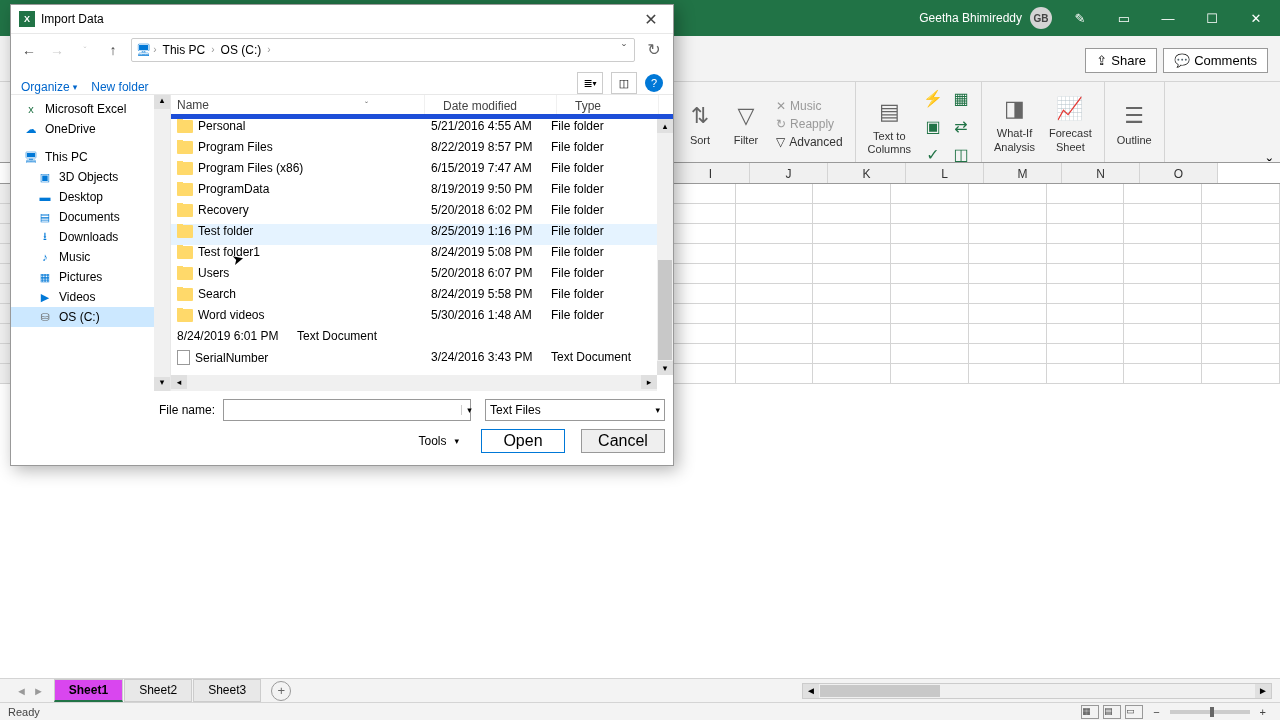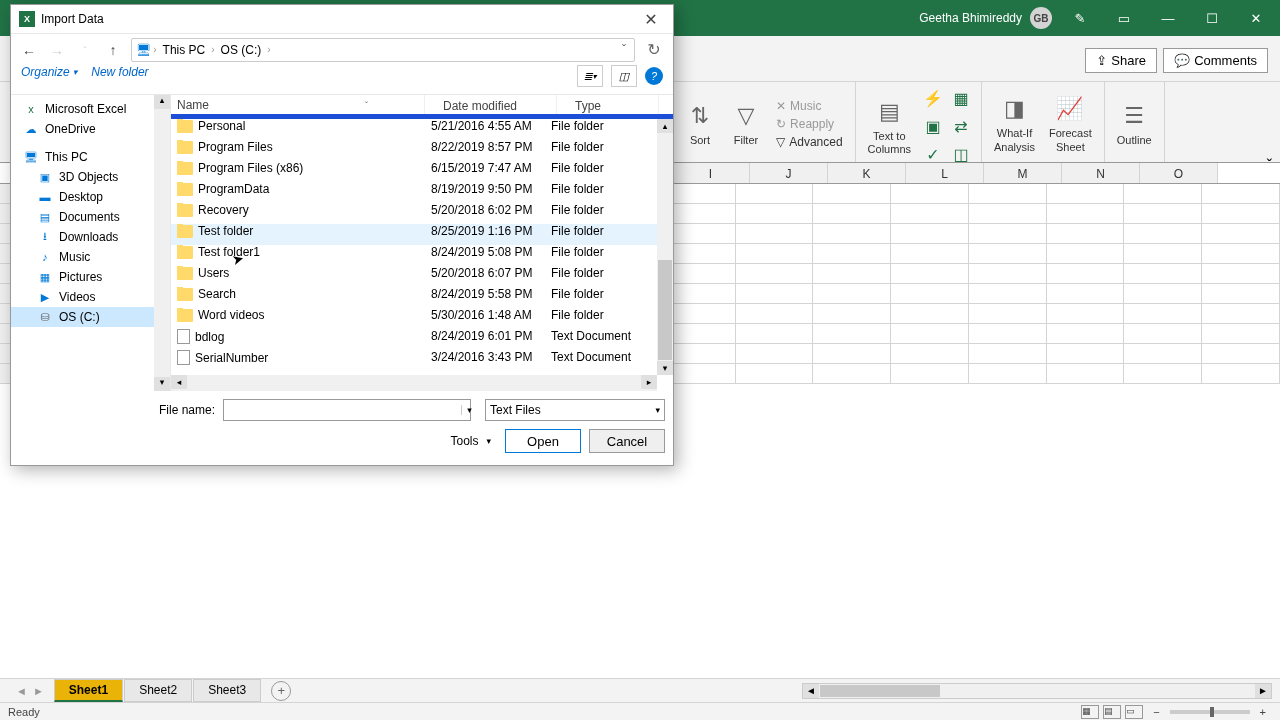--- a/index.html
+++ b/index.html
@@ -28,21 +28,21 @@
 .grid-area { position: absolute; top: 162px; left: 0; right: 0; bottom: 28px; background: #fff; display: flex; flex-direction: column; }
 .col-headers { display: flex; height: 22px; border-top: 1px solid #999; border-bottom: 1px solid #999; padding-left: 672px; }
 .col-header { width: 78px; border-right: 1px solid #d4d4d4; text-align: center; font-size: 12px; background: #f0f0f0; color: #333; line-height: 22px; }
 .grid-rows { flex: 1; }
 .grid-row { display: flex; height: 20px; }
 .row-header { width: 36px; border-right: 1px solid #999; background: #f0f0f0; text-align: center; font-size: 11px; line-height: 19px; color: #333; border-bottom: 1px solid #d4d4d4; }
 .cell { width: 78px; border-right: 1px solid #d4d4d4; border-bottom: 1px solid #d4d4d4; }
 .sheet-tabs { position: absolute; bottom: 18px; left: 0; right: 0; height: 24px; background: #f3f3f3; display: flex; align-items: center; padding: 0 8px; gap: 2px; border-top: 1px solid #d4d4d4; }
 .tab-nav { display: flex; gap: 6px; color: #999; font-size: 11px; padding: 0 8px; }
 .sheet-tab { padding: 3px 14px; background: #e8e8e8; font-size: 12px; border: 1px solid #ccc; }
-.sheet-tab.active { background: #eab308; font-weight: 600; border-bottom: 2px solid #217346; }
+.sheet-tab.active { background: #d946ef; font-weight: 600; border-bottom: 2px solid #217346; }
 .add-sheet { width: 20px; height: 20px; border-radius: 50%; border: 1px solid #999; display: flex; align-items: center; justify-content: center; margin-left: 8px; font-size: 13px; color: #666; }
 .hscroll { margin-left: auto; width: 470px; height: 16px; background: #f0f0f0; border: 1px solid #ccc; display: flex; }
 .scroll-btn { width: 16px; background: #e0e0e0; text-align: center; font-size: 10px; line-height: 14px; }
 .scroll-thumb { width: 120px; background: #c8c8c8; margin: 1px; }
 .status-bar { position: absolute; bottom: 0; left: 0; right: 0; height: 18px; background: #f3f3f3; font-size: 11px; padding: 2px 8px; color: #444; display: flex; align-items: center; border-top: 1px solid #d4d4d4; }
 .view-controls { margin-left: auto; display: flex; gap: 4px; align-items: center; }
 .view-btn { width: 18px; height: 14px; border: 1px solid #999; font-size: 9px; }
 
 
 .dialog { position: absolute; top: 4px; left: 10px; width: 664px; height: 462px; background: #fff; border: 1px solid #999; box-shadow: 4px 4px 16px rgba(0,0,0,0.3); z-index: 10; display: flex; flex-direction: column; }
@@ -52,21 +52,21 @@
 .dlg-nav { height: 32px; display: flex; align-items: center; padding: 0 8px; gap: 8px; border-top: 1px solid #e8e8e8; }
 .nav-btn { width: 20px; height: 20px; display: flex; align-items: center; justify-content: center; font-size: 14px; color: #444; }
 .nav-btn.disabled { color: #ccc; }
 .breadcrumb { flex: 1; border: 1px solid #ccc; height: 24px; display: flex; align-items: center; padding: 0 4px; gap: 2px; font-size: 12px; border-radius: 2px; }
 .bc-item { padding: 0 4px; }
 .bc-sep { color: #999; font-size: 10px; }
 .bc-dropdown { margin-left: auto; color: #666; padding: 0 4px; }
 .refresh-btn { width: 22px; text-align: center; color: #666; }
 .search-box { width: 192px; border: 1px solid #ccc; height: 24px; display: flex; align-items: center; padding: 0 6px; font-size: 12px; color: #999; border-radius: 2px; }
 .search-icon { margin-left: auto; font-size: 12px; }
-.dlg-toolbar { height: 30px; display: flex; align-items: flex-start; padding: 0 10px; gap: 14px; border-bottom: 1px solid #e8e8e8; font-size: 12px; font-style: italic; }
+.dlg-toolbar { height: 30px; display: flex; align-items: flex-end; padding: 0 10px; gap: 14px; border-bottom: 1px solid #e8e8e8; font-size: 12px; }
 .tb-btn { color: #0066cc; display: flex; align-items: center; gap: 3px; }
 .tb-right { margin-left: auto; display: flex; gap: 8px; align-items: center; }
 .view-mode { width: 26px; height: 22px; border: 1px solid #ccc; font-size: 11px; display: flex; align-items: center; justify-content: center; }
 .help-icon { width: 18px; height: 18px; border-radius: 50%; background: #0078d7; color: #fff; font-size: 11px; display: flex; align-items: center; justify-content: center; }
 .dlg-body { flex: 1; display: flex; }
 .sidebar { width: 160px; border-right: 1px solid #e8e8e8; padding: 4px 0; font-size: 12px; overflow: hidden; position: relative; }
 .side-item { display: flex; align-items: center; gap: 6px; padding: 3px 10px 3px 26px; cursor: default; }
 .side-item.selected { background: #cce8ff; }
 .side-top .side-item { padding-left: 12px; }
 .side-tree .side-item.parent { padding-left: 12px; font-weight: normal; }
@@ -96,21 +96,21 @@
 .scroll-thumb-v { width: 14px; flex: 1; background: #c8c8c8; margin: 1px; max-height: 100px; }
 .scroll-arrow { height: 14px; width: 16px; text-align: center; font-size: 9px; background: #e0e0e0; line-height: 14px; }
 .dlg-footer { padding: 8px 8px 12px 12px; display: flex; flex-direction: column; gap: 8px; }
 .footer-row { display: flex; align-items: center; gap: 8px; justify-content: flex-end; }
 .fname-label { font-size: 12px; margin-left: 70px; }
 .fname-input { width: 248px; height: 22px; border: 1px solid #999; padding: 0 4px; font-size: 12px; }
 .fname-drop { border-left: 1px solid #ccc; width: 16px; text-align: center; font-size: 9px; margin-left: -18px; }
 .filter-select { width: 180px; height: 22px; border: 1px solid #999; padding: 0 4px; font-size: 12px; display: flex; align-items: center; }
 .filter-select span:last-child { margin-left: auto; font-size: 9px; }
 .tools-btn { font-size: 12px; padding: 3px 6px; display: flex; align-items: center; gap: 8px; }
-.btn { width: 76px; height: 24px; border: 1px solid #999; font-size: 13px; background: #efefef; }
+.btn { width: 84px; height: 24px; border: 1px solid #999; font-size: 16px; background: #efefef; margin-left: 8px; }
 .btn.primary { border: 1px solid #0078d7; background: #fff; }
 
 .cursor-fake { position: absolute; top: 251px; left: 232px; font-size: 14px; z-index: 20; pointer-events: none; transform: rotate(-15deg); }
 </style>
 </head>
 <body>
 
 <div class="excel-app">
   <div class="excel-titlebar">
     <div class="user-info">
@@ -620,24 +620,20 @@
           </div>
           <div class="file-row">
             <div class="fr-name">
               <span class="folder-icon"></span>
               <span>Word videos</span>
             </div>
             <div class="fr-date">5/30/2016 1:48 AM</div>
             <div class="fr-type">File folder</div>
           </div>
           <div class="file-row">
-            <div class="fr-name">
-              <span class="doc-icon"></span>
-              <span>bdlog</span>
-            </div>
             <div class="fr-date">8/24/2019 6:01 PM</div>
             <div class="fr-type">Text Document</div>
           </div>
           <div class="file-row">
             <div class="fr-name">
               <span class="doc-icon"></span>
               <span>SerialNumber</span>
             </div>
             <div class="fr-date">3/24/2016 3:43 PM</div>
             <div class="fr-type">Text Document</div>

